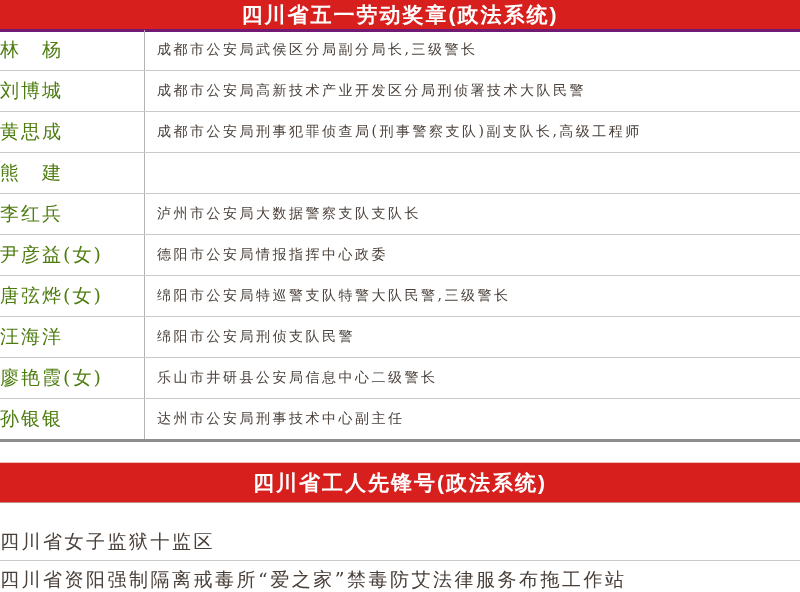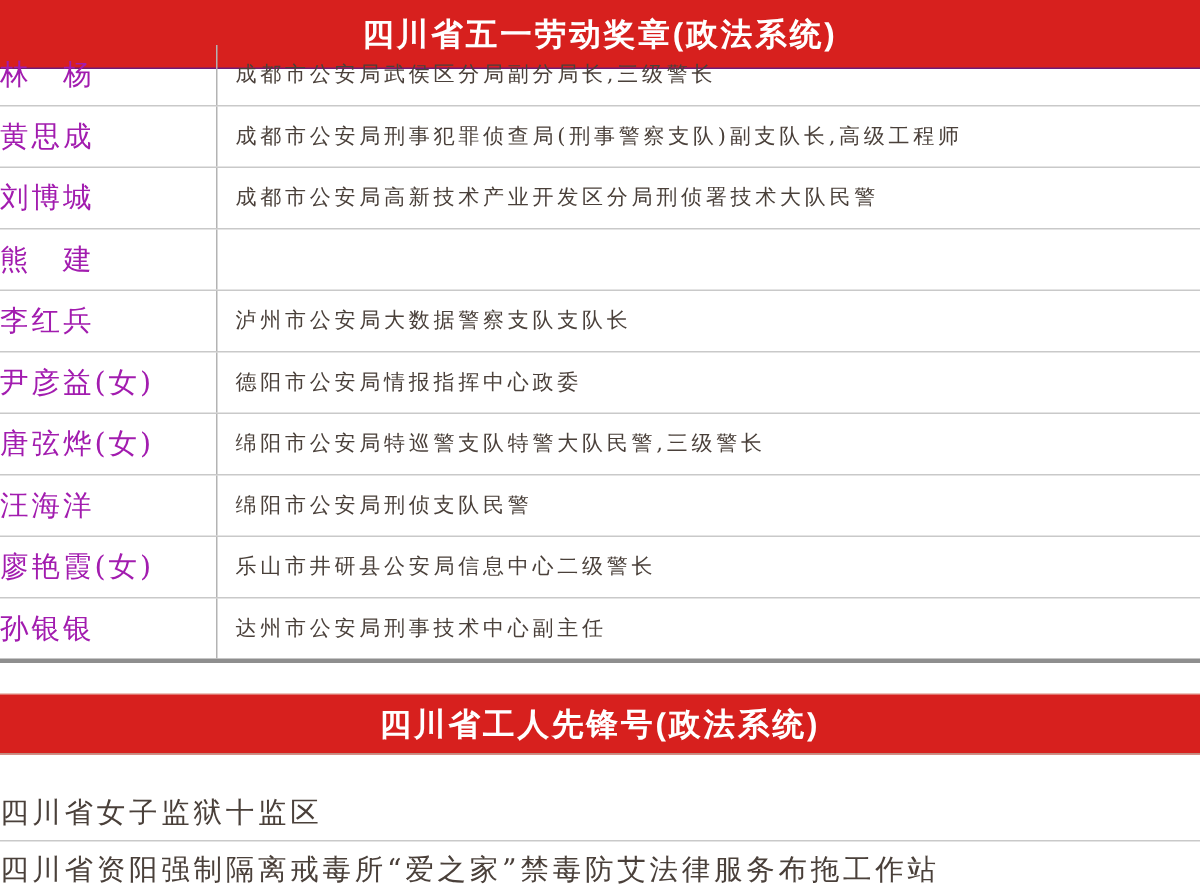--- a/index.html
+++ b/index.html
@@ -23,22 +23,22 @@
     font-weight: bold;
     font-size: 21px;
     letter-spacing: 2px;
     text-align: center;
     display: flex;
     align-items: center;
     justify-content: center;
   }
   .banner-medal {
     top: 0;
-    height: 46px;
-    border-bottom: 1px solid #701a75;
+    height: 32px;
+    border-bottom: 3px solid #701a75;
   }
   .banner-pioneer {
     top: 462px;
     height: 41px;
     border-top: 1px solid #ecc3bb;
     border-bottom: 1px solid #c08d80;
   }
   .medal-table {
     position: absolute;
     top: 30px;
@@ -57,21 +57,21 @@
   }
   .row:last-child { border-bottom: none; }
   .cell-name {
     flex: 0 0 145px;
     width: 145px;
     border-right: 1px solid #b3b3b3;
     display: flex;
     align-items: center;
     font-size: 19px;
     letter-spacing: 2px;
-    color: #a21caf;
+    color: #4d7c0f;
     white-space: nowrap;
     overflow: hidden;
     text-align: right;
   }
   .cell-pos {
     flex: 1 1 auto;
     display: flex;
     align-items: center;
     padding-left: 12px;
     font-size: 14px;
@@ -106,26 +106,26 @@
   <header class="banner banner-medal">
     <span>四川省五一劳动奖章(政法系统)</span>
   </header>
 
   <div class="medal-table">
     <div class="row">
       <div class="cell-name">林　杨</div>
       <div class="cell-pos">成都市公安局武侯区分局副分局长,三级警长</div>
     </div>
     <div class="row">
+      <div class="cell-name">刘博城</div>
+      <div class="cell-pos">成都市公安局高新技术产业开发区分局刑侦署技术大队民警</div>
+    </div>
+    <div class="row">
       <div class="cell-name">黄思成</div>
       <div class="cell-pos">成都市公安局刑事犯罪侦查局(刑事警察支队)副支队长,高级工程师</div>
-    </div>
-    <div class="row">
-      <div class="cell-name">刘博城</div>
-      <div class="cell-pos">成都市公安局高新技术产业开发区分局刑侦署技术大队民警</div>
     </div>
     <div class="row">
       <div class="cell-name">熊　建</div>
     </div>
     <div class="row">
       <div class="cell-name">李红兵</div>
       <div class="cell-pos">泸州市公安局大数据警察支队支队长</div>
     </div>
     <div class="row">
       <div class="cell-name">尹彦益(女)</div>

